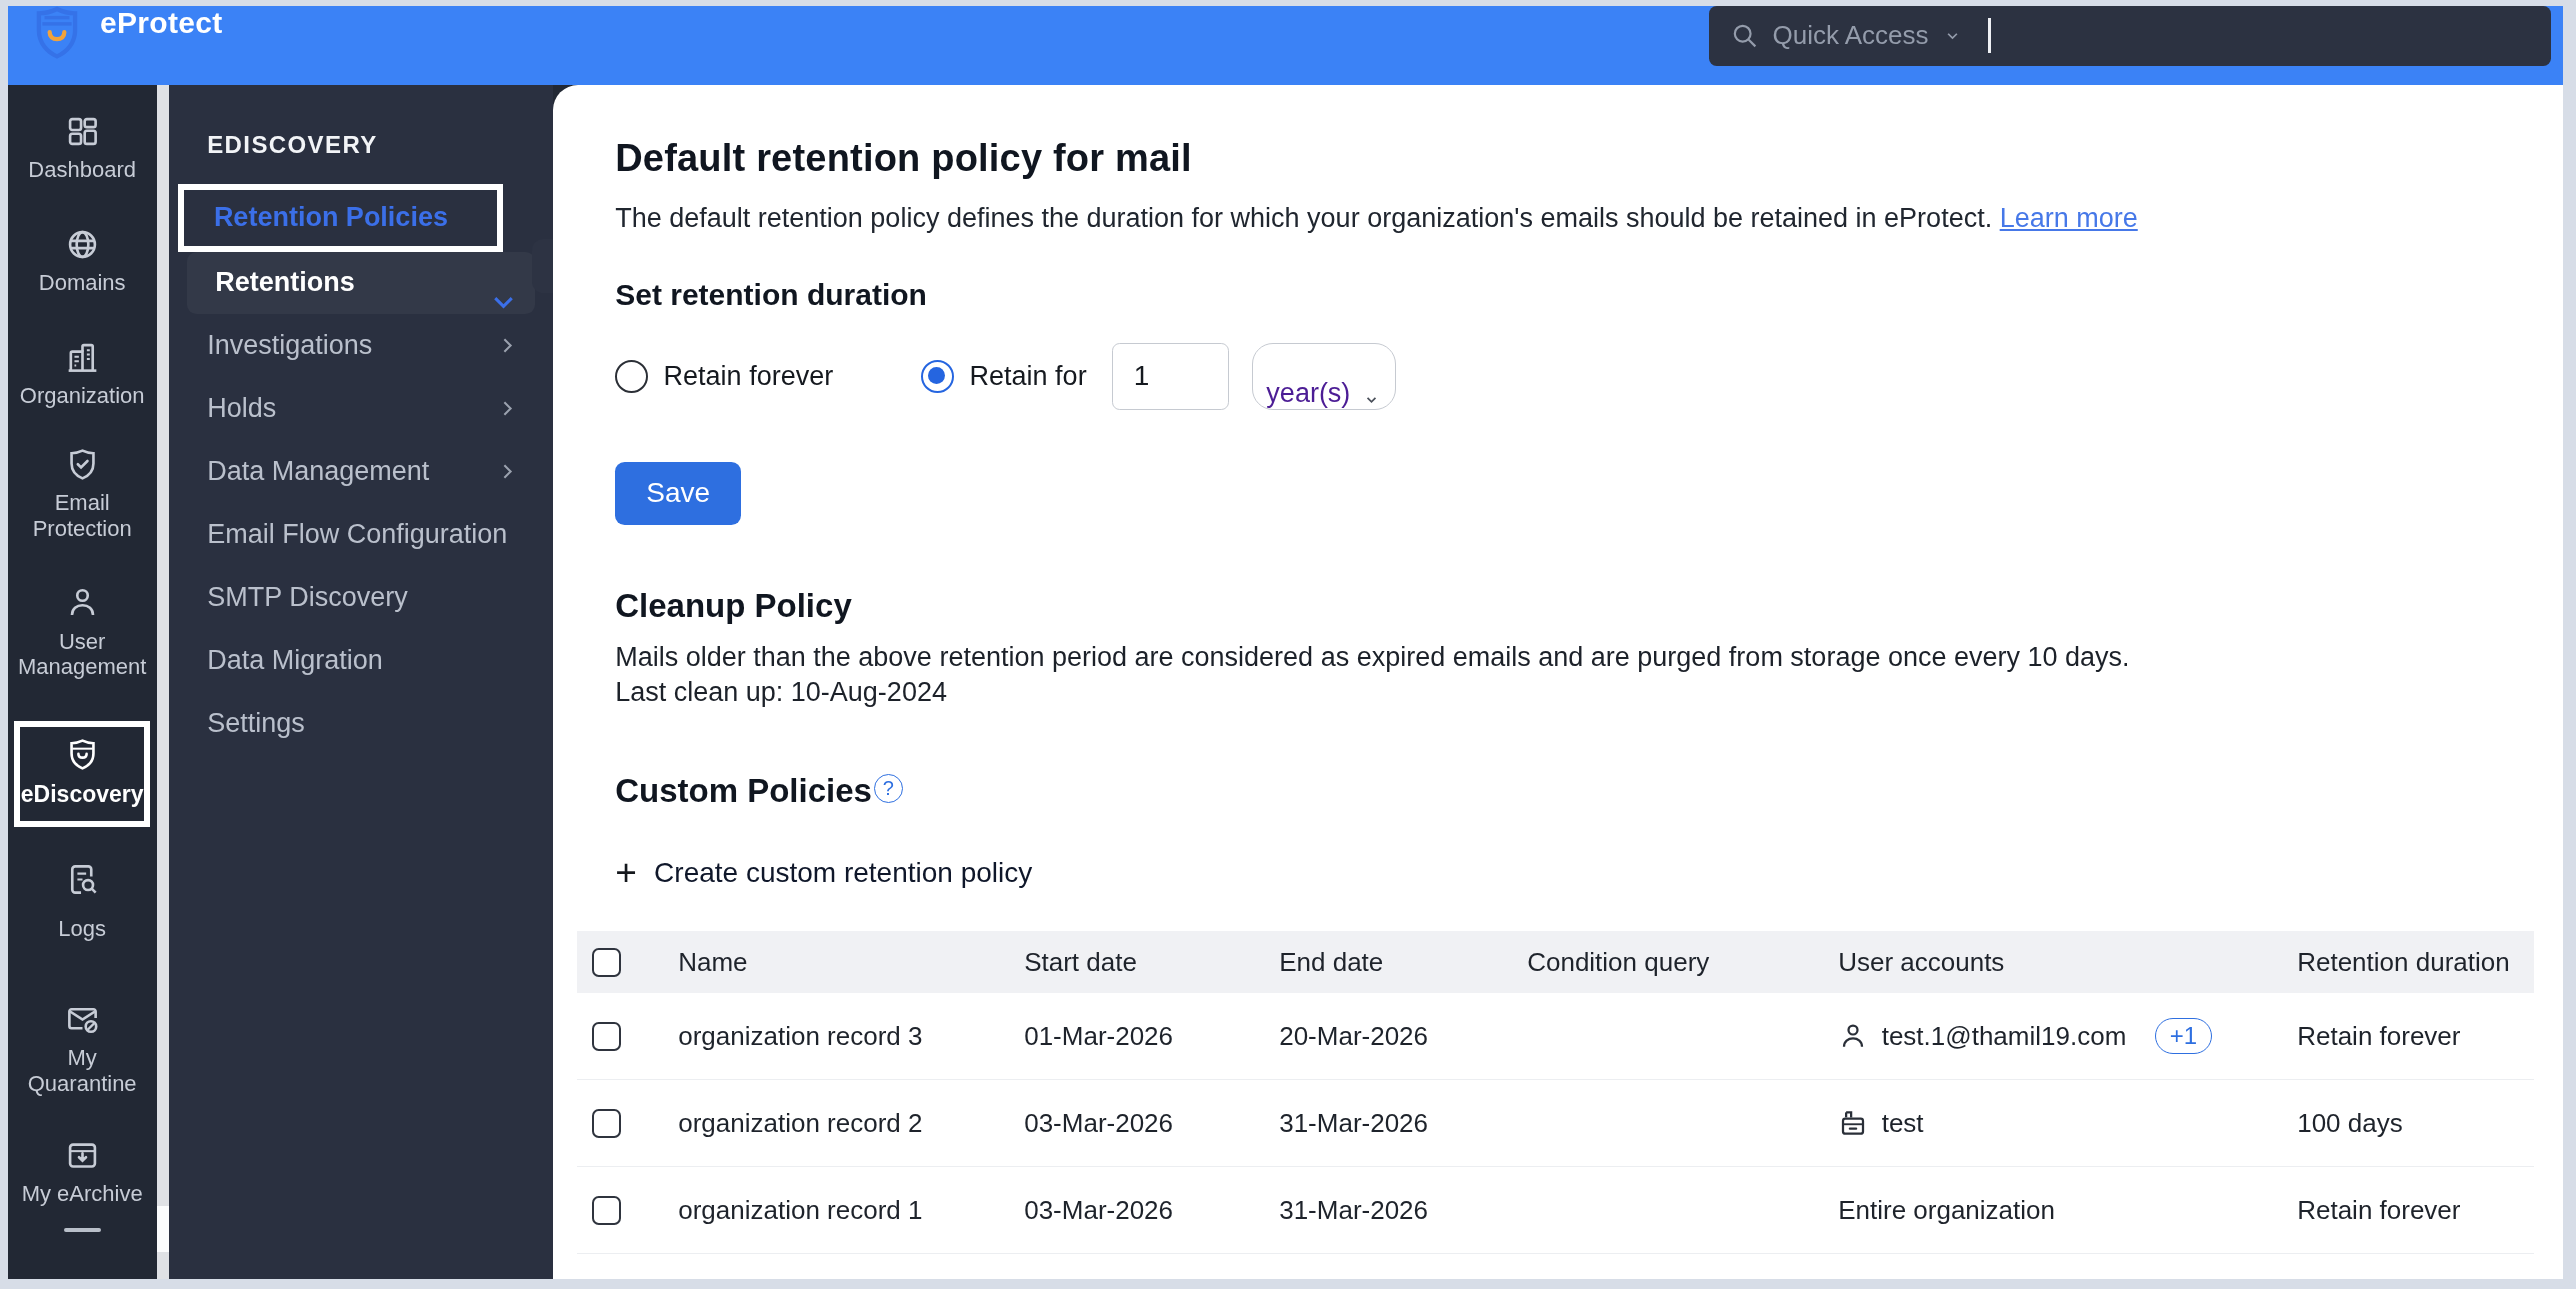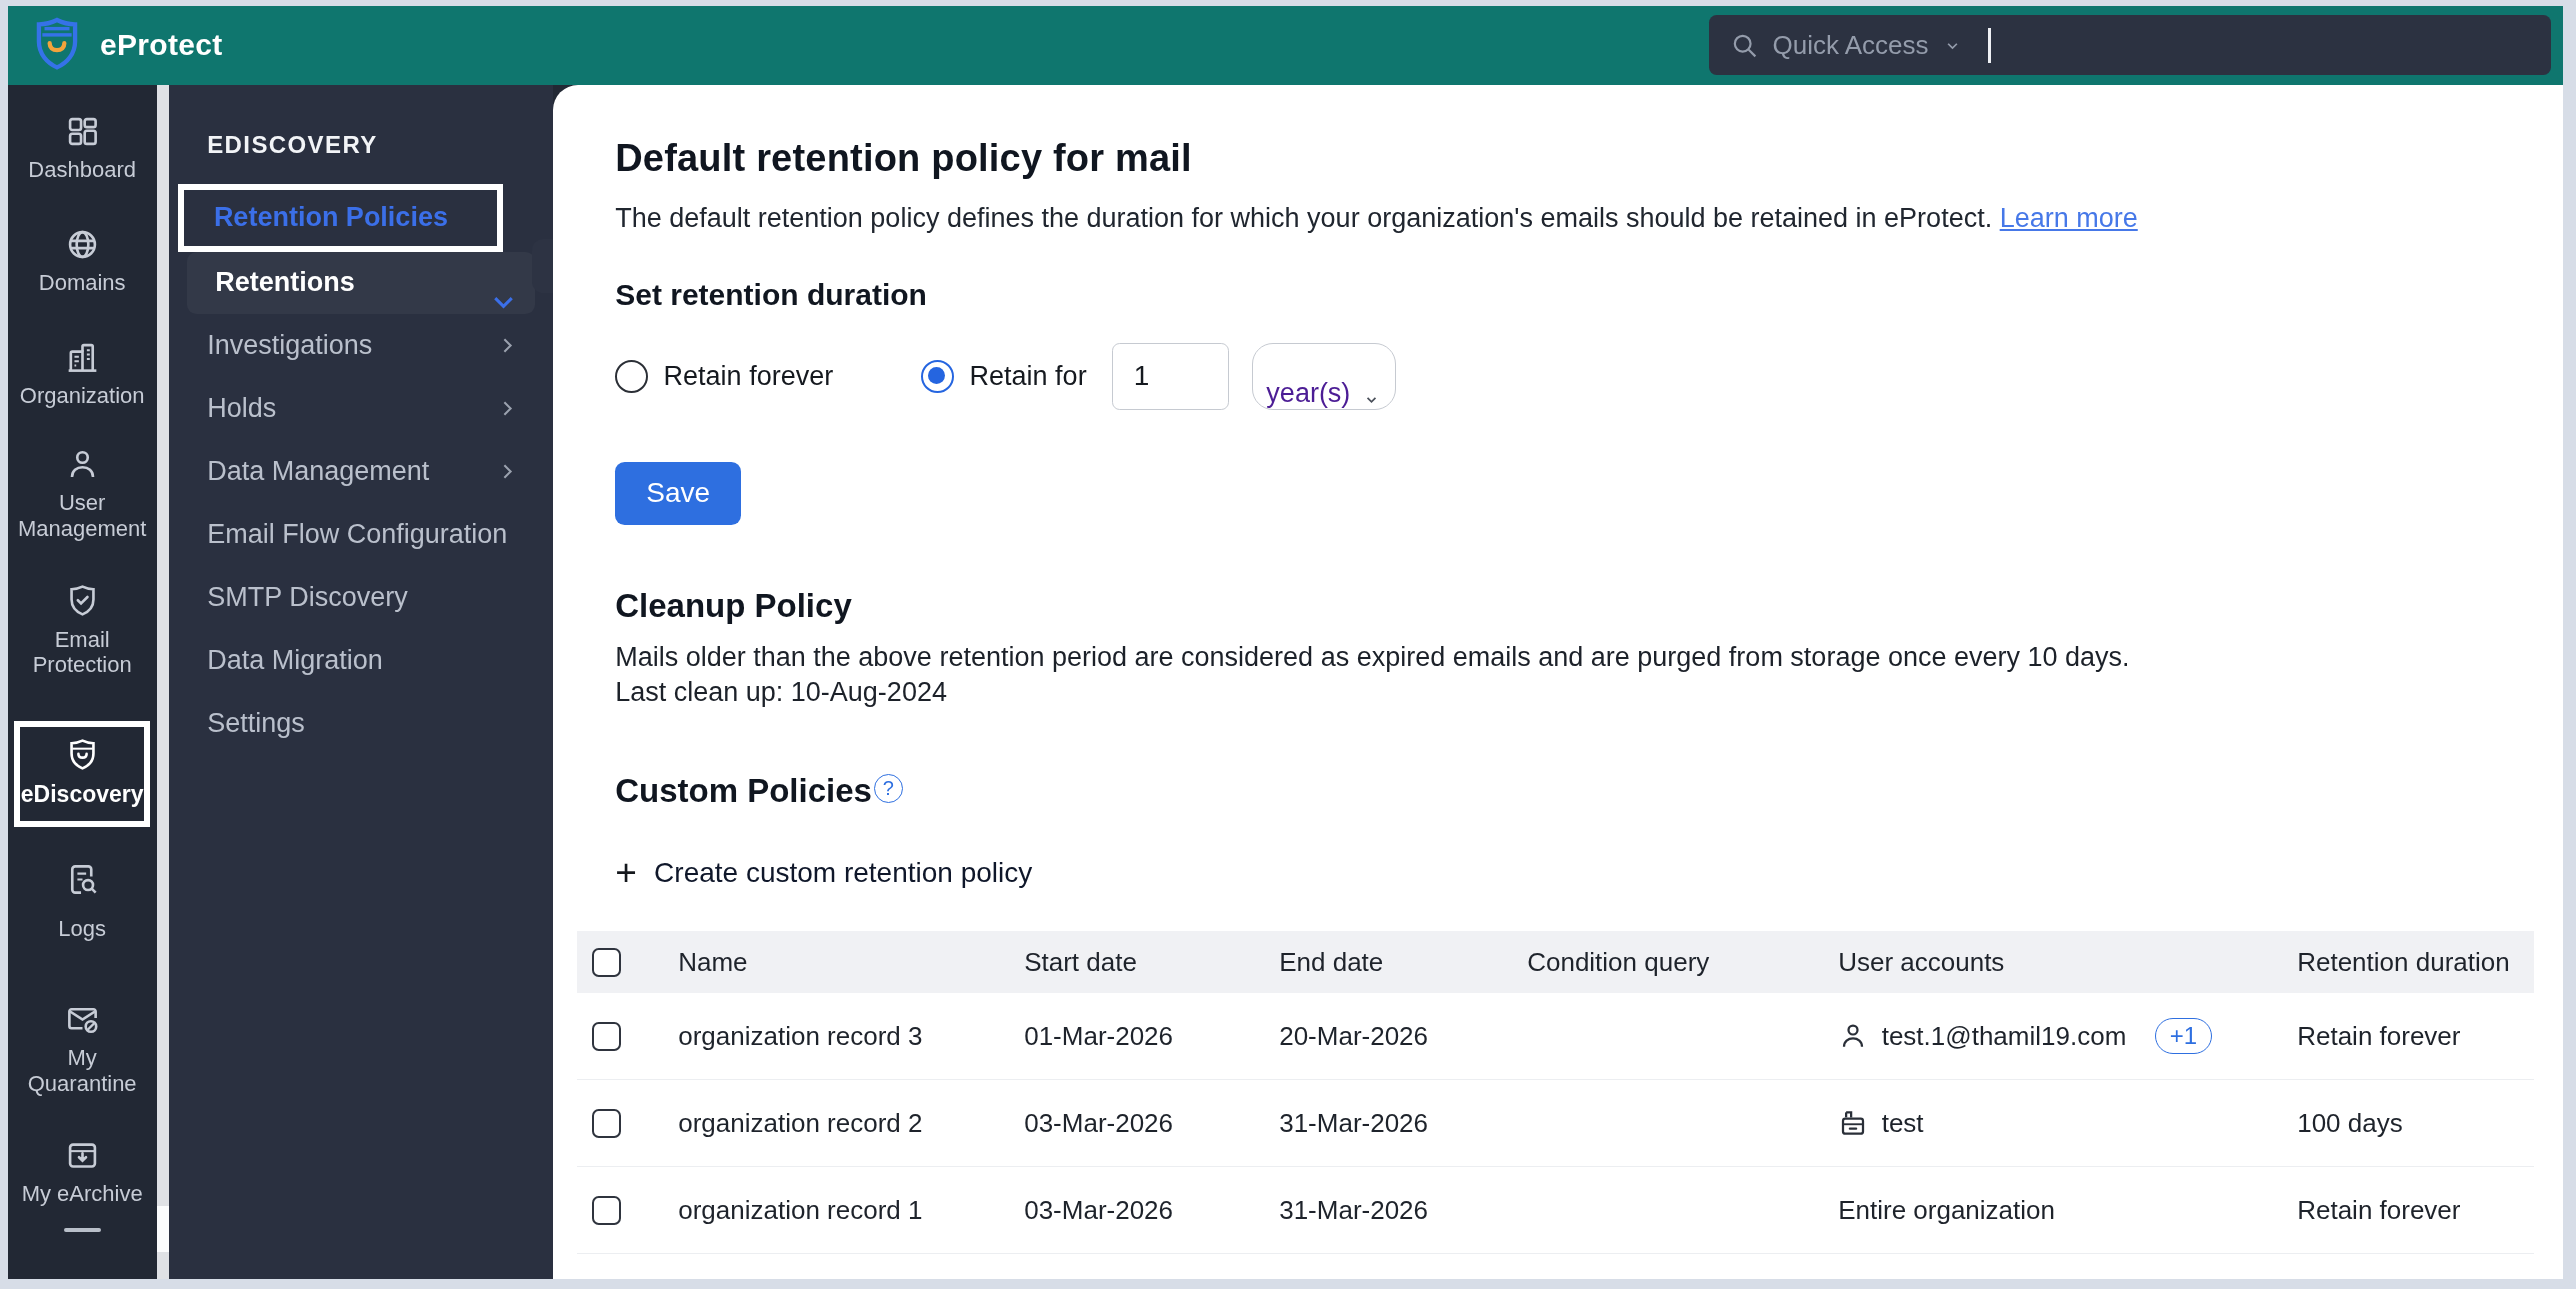--- a/index.html
+++ b/index.html
@@ -2,21 +2,21 @@
 <html><head>
 <meta charset="utf-8">
 <style>
   * { margin:0; padding:0; box-sizing:border-box; }
   html,body { width:2576px; height:1290px; }
   body { font-family:"Liberation Sans", sans-serif; background:#d7dde7; }
   .frame { width:2576px; height:1290px; padding:5.8px 13.5px 11.5px 7.7px; }
   .window { width:100%; height:100%; display:flex; flex-direction:column; background:#222834; overflow:hidden; }
 
   
-  .topbar { height:79px; flex:0 0 79px; background:#0f766e; display:flex; align-items:center; padding:0 11.5px 0 23px; }
+  .topbar { height:79px; flex:0 0 79px; background:#3b82f6; display:flex; padding:0 11.5px 0 23px; }
   .logo { width:52px; height:56px; flex:0 0 auto; }
   .app-title { color:#ffffff; font-size:30px; font-weight:600; margin-left:17.3px; letter-spacing:0.3px; }
   .top-spacer { flex:1; }
   .quick-pill { width:842px; height:60px; background:#2c3241; border-radius:7.7px; display:flex; align-items:center; padding:0 21px; }
   .quick-pill .qa-label { color:#949cab; font-size:26px; margin-left:13.5px; }
   .qa-chevron { margin-left:13.5px; }
   .qa-cursor { width:2.9px; height:35px; background:#eef0f4; margin-left:25px; }
 
   
   .content-row { flex:1; display:flex; min-height:0; position:relative; }
@@ -136,34 +136,34 @@
       <div class="nav-item" style="margin-bottom:38px;">
         <svg viewBox="0 0 24 24" fill="none" stroke="currentColor" stroke-width="1.8">
           <path d="M4 21V9a1 1 0 011-1h7v13"></path>
               <path d="M12 8V4.5a1 1 0 011-1h5a1 1 0 011 1V21"></path>
               <path d="M2.5 21h19"></path>
           <path d="M6.5 11.5h3M6.5 14.5h3M6.5 17.5h1.2M15 7h2M15 10h2M15 13h2" stroke-width="1.4"></path>
         </svg>
         <span class="nav-label">Organization</span>
       </div>
 
+      <div class="nav-item" style="margin-bottom:44px;">
+        <svg viewBox="0 0 24 24" fill="none" stroke="currentColor" stroke-width="1.8">
+          <path d="M12 2.5c2.5 1.2 5 1.8 7.5 1.8v7c0 4.8-3.2 8.4-7.5 10.2-4.3-1.8-7.5-5.4-7.5-10.2v-7C7 4.3 9.5 3.7 12 2.5z"></path>
+          <path d="M8.8 11.8l2.2 2.2 4.4-4.4" stroke-linecap="round"></path>
+        </svg>
+        <span class="nav-label">Email Protection</span>
+      </div>
+
       <div class="nav-item" style="margin-bottom:42px;">
         <svg viewBox="0 0 24 24" fill="none" stroke="currentColor" stroke-width="1.8">
           <circle cx="12" cy="7.2" r="3.6"></circle>
               <path d="M4.8 20.5c0-4.2 3.2-6.6 7.2-6.6s7.2 2.4 7.2 6.6"></path>
         </svg>
         <span class="nav-label">User Management</span>
-      </div>
-
-      <div class="nav-item" style="margin-bottom:44px;">
-        <svg viewBox="0 0 24 24" fill="none" stroke="currentColor" stroke-width="1.8">
-          <path d="M12 2.5c2.5 1.2 5 1.8 7.5 1.8v7c0 4.8-3.2 8.4-7.5 10.2-4.3-1.8-7.5-5.4-7.5-10.2v-7C7 4.3 9.5 3.7 12 2.5z"></path>
-          <path d="M8.8 11.8l2.2 2.2 4.4-4.4" stroke-linecap="round"></path>
-        </svg>
-        <span class="nav-label">Email Protection</span>
       </div>
 
       <div class="hl-box" style="margin-bottom:35px;">
         <div class="nav-item">
           <svg viewBox="0 0 24 24" fill="none" stroke="currentColor" stroke-width="1.8">
             <path d="M12 2.5c2.5 1.2 5 1.8 7.5 1.8v7c0 4.8-3.2 8.4-7.5 10.2-4.3-1.8-7.5-5.4-7.5-10.2v-7C7 4.3 9.5 3.7 12 2.5z"></path>
             <path d="M5 8h14" stroke-width="1.4"></path>
             <path d="M9.2 11.6c0 1.6 1.1 2.5 2.8 2.5s2.8-.9 2.8-2.5" stroke-linecap="round"></path>
           </svg>
           <span class="nav-label">eDiscovery</span>

